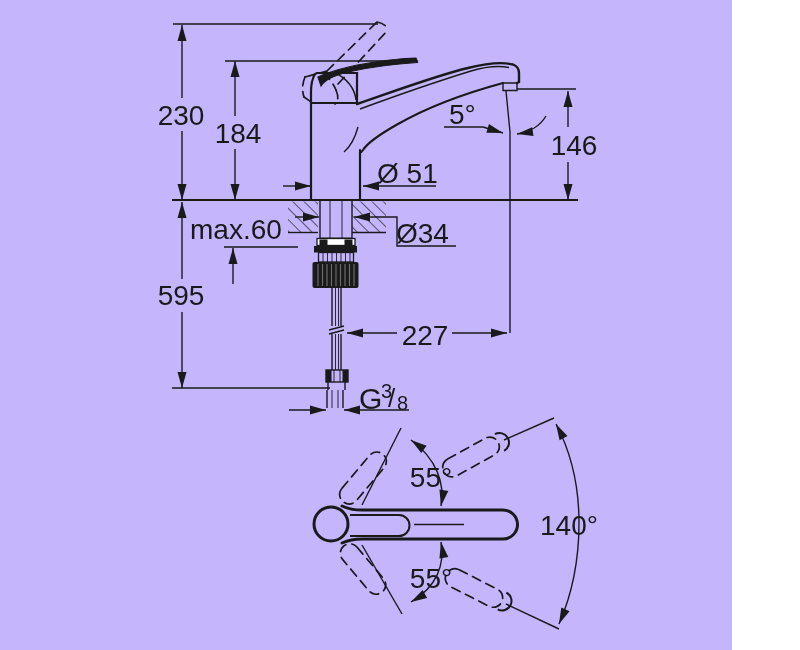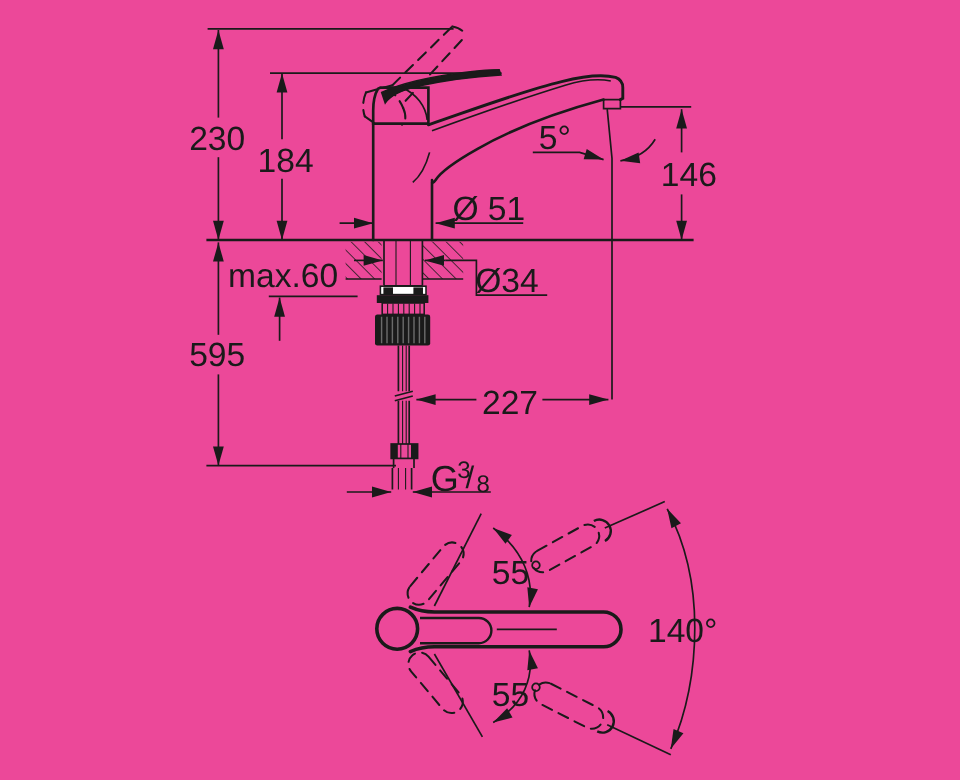--- a/index.html
+++ b/index.html
@@ -1,16 +1,16 @@
 <!DOCTYPE html>
 <html><head>
 <meta charset="utf-8">
 <style>
   html,body{margin:0;padding:0;background:#fff;}
-  .stage{position:relative;width:800px;height:650px;background:#ec4899;overflow:hidden;}
+  .stage{position:relative;width:732px;height:650px;background:#c4b5fd;overflow:hidden;}
   svg{display:block;}
   text{font-family:"Liberation Sans","DejaVu Sans",sans-serif;fill:#1a1a1a;}
   .fs28{font-size:28px;}
   .fs30{font-size:30px;}
   .fs20{font-size:20px;}
   .fs26{font-size:26px;}
   .mid{text-anchor:middle;}
   .out{stroke:#1a1a1a;stroke-width:2.4;fill:none;stroke-linecap:round;}
   .out2{stroke:#1a1a1a;stroke-width:2.2;fill:none;stroke-linecap:round;}
   .th3{stroke:#1a1a1a;stroke-width:3;fill:none;stroke-linecap:round;}

